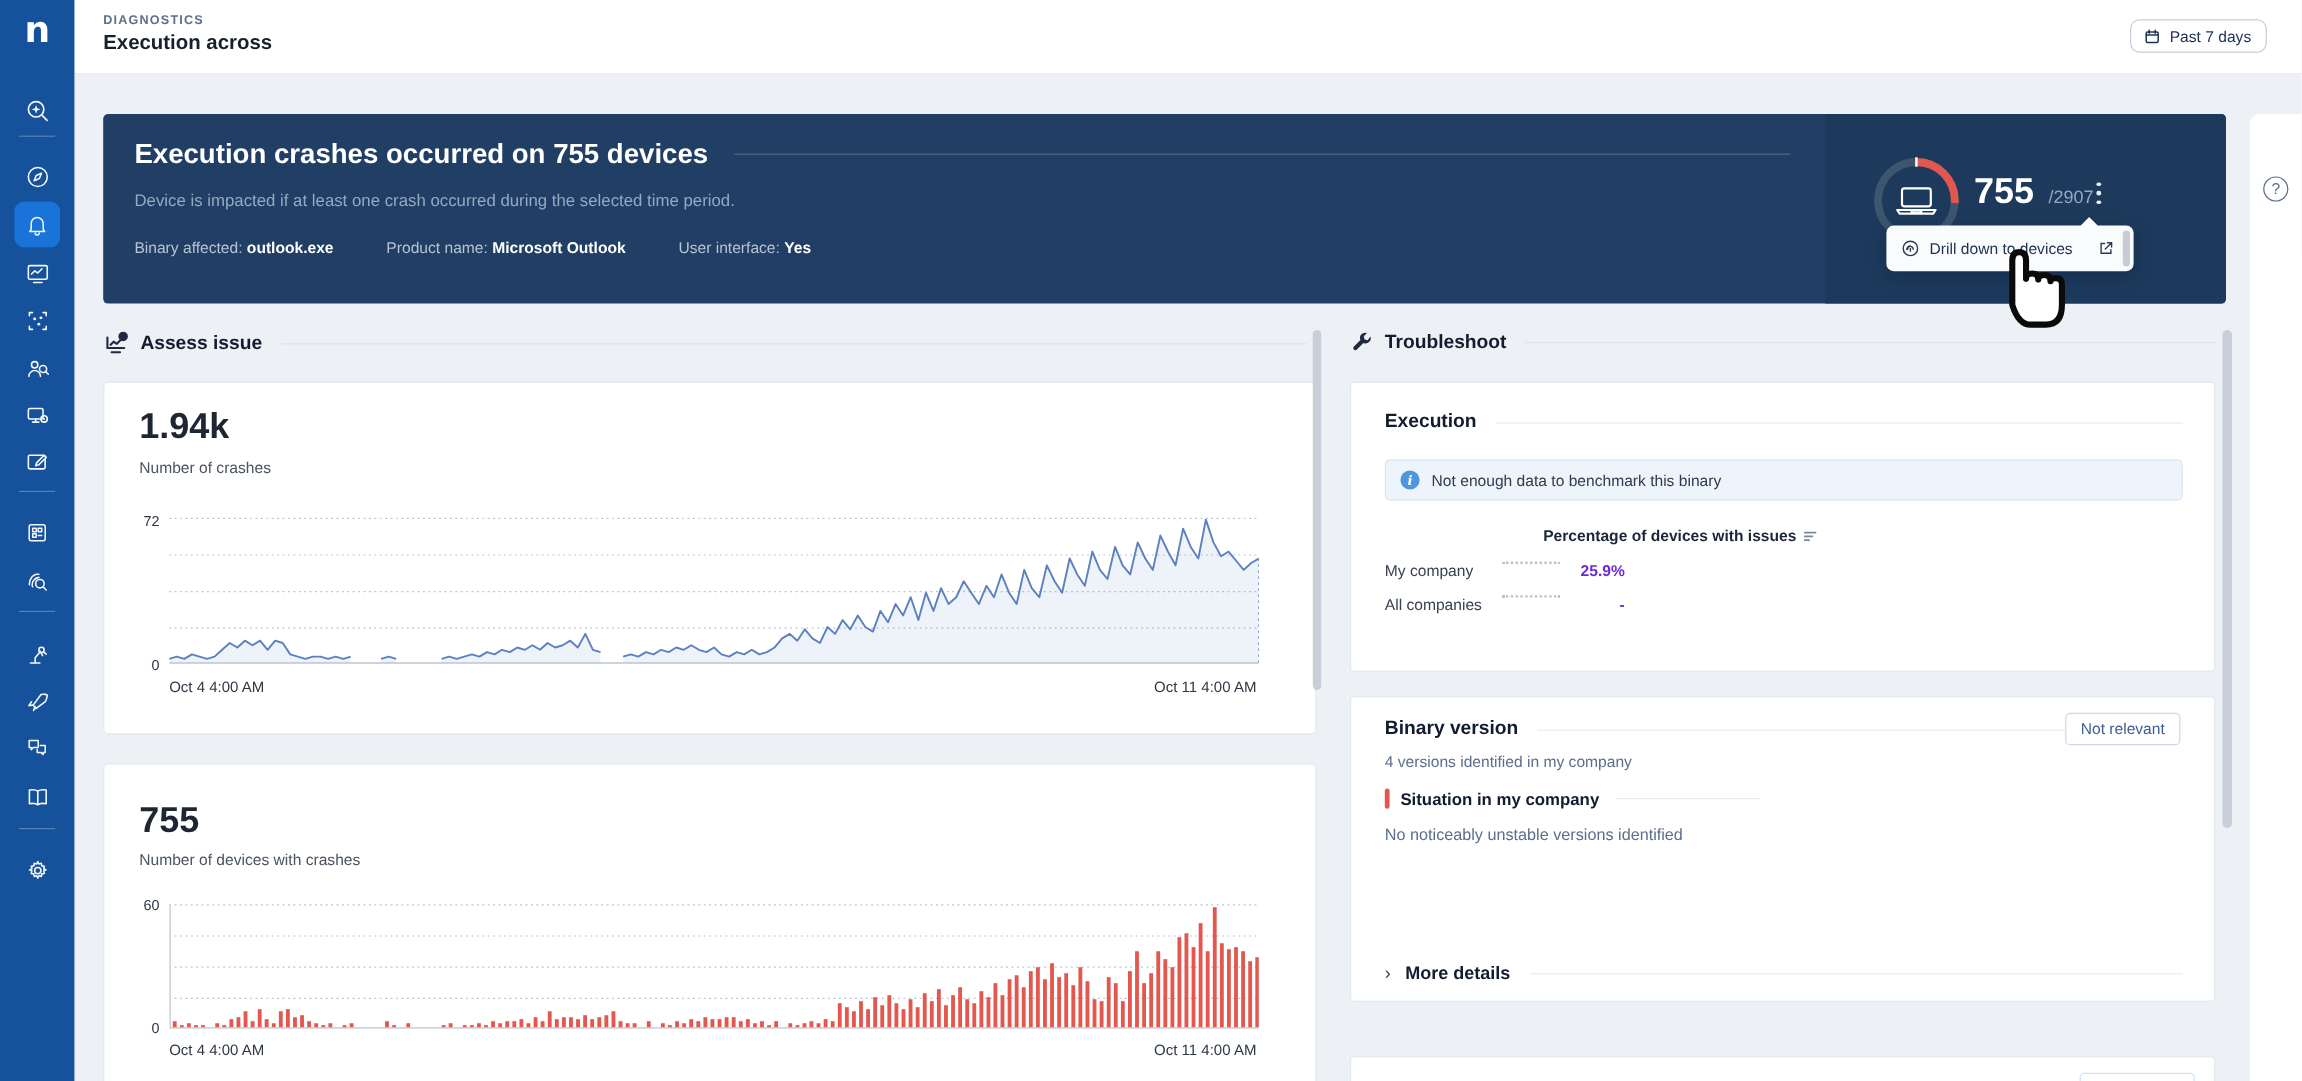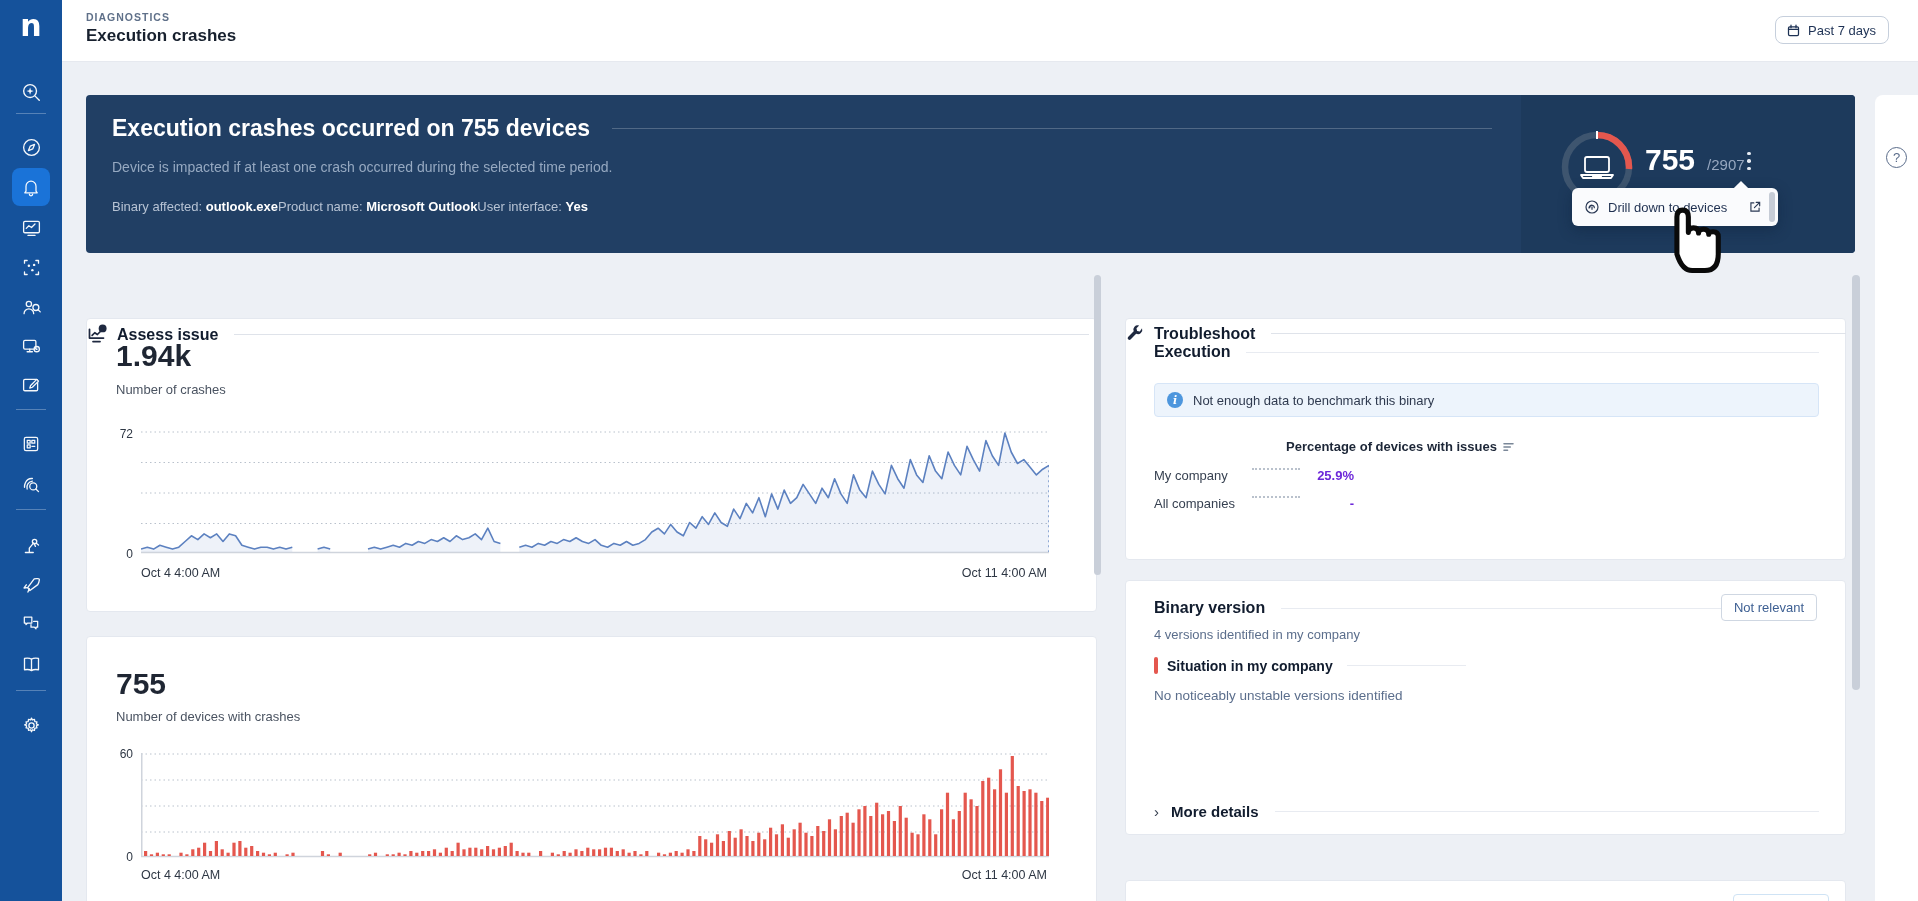--- a/index.html
+++ b/index.html
@@ -21,39 +21,39 @@
   .nav-ic.active { background:#1a73d8; height:38px; }
   .nav-div { position:absolute; left:16px; width:30px; height:1px; background:rgba(255,255,255,.28); }
 
   
   .banner { position:absolute; left:86px; top:95px; width:1769px; height:158px; background:#213f64; border-radius:4px; z-index:2; }
   .banner-right { position:absolute; right:0; top:0; width:334px; height:158px; background:#1d3a5c; border-radius:0 4px 4px 0; }
   .banner-title-row { position:absolute; left:26px; top:20px; width:1400px; display:flex; align-items:center; }
   .banner-title { font-size:23px; font-weight:700; color:#ffffff; white-space:nowrap; }
   .banner-title-line { flex:1; height:1px; background:rgba(255,255,255,.22); margin-left:22px; margin-right:20px; }
   .banner-sub { position:absolute; left:26px; top:64px; font-size:14px; color:#96a9c1; }
-  .banner-meta { position:absolute; left:26px; top:104px; display:flex; font-size:13px; color:#b7c3d4; }
+  .banner-meta { position:absolute; left:26px; top:104px; display:flex; gap:44px; font-size:13px; color:#b7c3d4; }
   .banner-meta b { color:#ffffff; font-weight:700; }
 
   .gauge-wrap { position:absolute; left:38px; top:34px; width:76px; height:76px; }
   .gauge-num { position:absolute; left:124px; top:48px; display:flex; align-items:baseline; color:#fff; }
   .gauge-num .big { font-size:30px; font-weight:700; }
   .gauge-num .small { font-size:15px; color:#97a8c0; margin-left:12px; }
   .kebab { position:absolute; left:218px; top:52px; width:20px; height:28px; display:flex; flex-direction:column; align-items:center; justify-content:center; gap:4px; cursor:pointer; }
   .kebab i { width:3.5px; height:3.5px; border-radius:50%; background:#e8edf4; }
 
   .popup { position:absolute; left:1572px; top:188px; width:206px; height:38px; background:#fafbfd; border-radius:6px;
            box-shadow:0 4px 14px rgba(10,25,50,.35); z-index:8; display:flex; align-items:center; padding:0 16px 0 12px; gap:8px; }
   .popup::before { content:""; position:absolute; left:164px; top:-5px; width:10px; height:10px; background:#fafbfd; transform:rotate(45deg); }
   .popup-label { font-size:13px; color:#1f3050; white-space:nowrap; }
   .popup-thumb { position:absolute; right:3px; top:4px; width:6px; height:30px; background:#c6ccd6; border-radius:3px; }
   .cursor-svg { position:absolute; left:1655px; top:198px; z-index:9; pointer-events:none; }
 
   
-  .section-head { position:absolute; display:flex; align-items:center; z-index:2;margin-top:48px; }
+  .section-head { position:absolute; display:flex; align-items:center; z-index:2; }
   .section-head .t { font-size:16px; font-weight:700; color:#111c2e; margin-left:10px; white-space:nowrap; }
   .section-head .line { flex:1; height:1px; background:#dfe3ea; margin-left:16px; }
   .card { position:absolute; background:#fff; border:1px solid #e4e8ef; border-radius:4px; }
   .scroll-thumb { position:absolute; width:7px; background:#c9cfd9; border-radius:4px; z-index:3; }
 
   .stat-value { position:absolute; left:29px; font-size:30px; font-weight:700; color:#1f2633; }
   .stat-label { position:absolute; left:29px; font-size:13px; color:#4a5361; }
   .ytick { position:absolute; width:26px; text-align:right; font-size:12px; color:#2e3744; }
   .xlab { position:absolute; font-size:12.5px; color:#2e3744; }
 
@@ -204,21 +204,21 @@
     <div class="nav-ic" style="top:709px">
       <svg width="21" height="21" viewBox="0 0 24 24">
           <circle cx="12" cy="12" r="3"></circle>
           <path d="M12 3.5 l1 2.2 2.4-.6 .4 2.4 2.4 .4 -.6 2.4 2.2 1 -2.2 1 .6 2.4 -2.4 .4 -.4 2.4 -2.4-.6 -1 2.2 -1-2.2 -2.4 .6 -.4-2.4 -2.4-.4 .6-2.4 -2.2-1 2.2-1 -.6-2.4 2.4-.4 .4-2.4 2.4 .6 z"></path>
         </svg>
     </div>
   </aside>
 
   <header class="topbar">
     <div class="breadcrumb">DIAGNOSTICS</div>
-    <div class="page-title">Execution crashes</div>
+    <div class="page-title">Execution across</div>
     <button class="time-btn">
       <svg width="15" height="15" viewBox="0 0 24 24" style="stroke:#1d3154;fill:none;stroke-width:2;stroke-linecap:round">
           <rect x="4" y="6" width="16" height="14" rx="2"></rect>
           <path d="M4 10 h16 M8 3.5 v4 M16 3.5 v4"></path>
         </svg>
       <span>Past 7 days</span>
     </button>
   </header>
 
   <section class="banner">

